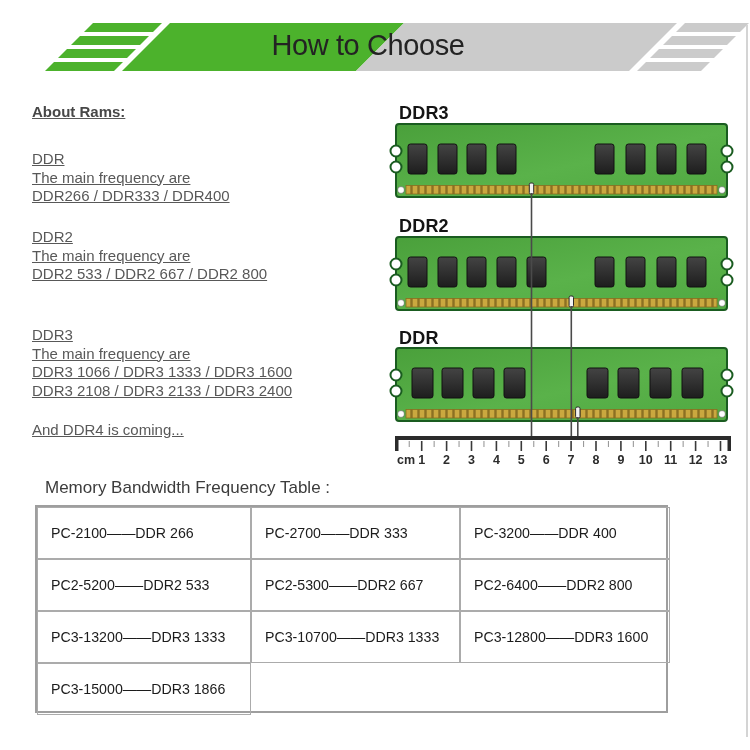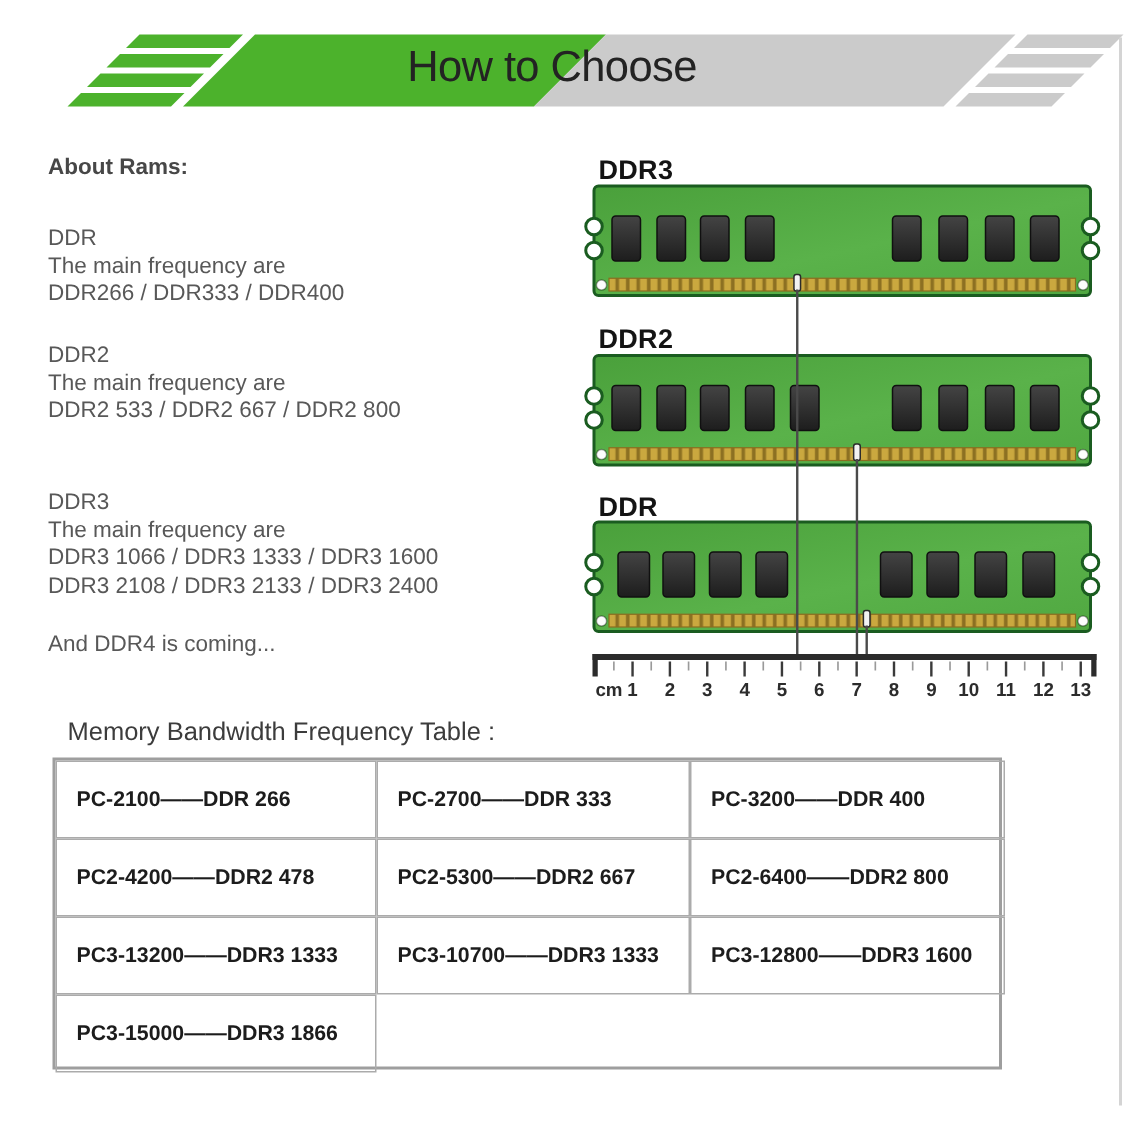--- a/index.html
+++ b/index.html
@@ -6,39 +6,39 @@
   body{width:750px;height:750px;position:relative;overflow:hidden;
        font-family:"Liberation Sans", sans-serif;color:#565656;}
   .abs{position:absolute;}
 
   
   #banner-svg{left:0;top:0;width:750px;height:100px;}
   .banner-title{left:262px;top:29px;width:212px;text-align:center;
     font-size:29px;letter-spacing:-0.4px;color:#232323;white-space:nowrap;}
 
   
-  .about{left:32px;top:102px;width:340px;font-size:15px;line-height:18.5px;color:#585858;}
+  .about{left:32px;top:102px;width:340px;font-size:15px;line-height:18.5px;color:#585858;text-decoration:underline;}
   .about-heading{font-weight:bold;color:#474747;line-height:20px;}
   .sec1{margin-top:28px;}
   .sec2{margin-top:22.5px;}
   .sec3{margin-top:42.5px;}
   .about-footnote{margin-top:20.5px;}
 
   
   #diagram-svg{left:0;top:0;width:750px;height:750px;}
   .mod-label{font-weight:bold;font-size:18px;fill:#141414;letter-spacing:0.2px;}
   .ruler-num{font-weight:bold;font-size:12.5px;fill:#2c2c2c;text-anchor:middle;}
 
   
   .table-title{left:45px;top:478px;font-size:17px;color:#3c3c3c;}
   .freq-table{left:35px;top:505px;width:633px;height:208px;
     display:grid;grid-template-columns:214px 209px 210px;grid-template-rows:52px 52px 52px 52px;
     border:2px solid #9e9e9e;box-sizing:border-box;background:#fff;}
   .freq-cell{border:1px solid #ababab;display:flex;align-items:center;
-    padding-left:13px;font-size:14.2px;font-weight:bold;color:#1c1c1c;
+    padding-left:13px;font-size:14.2px;font-weight:normal;color:#1c1c1c;
     box-sizing:border-box;white-space:nowrap;}
 
   .right-edge-line{left:746px;top:25px;width:2px;height:712px;background:#d4d4d4;}
 </style>
 </head>
 <body>
 
 <svg id="banner-svg" class="abs" viewBox="0 0 750 100" xmlns="http://www.w3.org/2000/svg">
   <g transform="skewX(-45)">
 
@@ -225,21 +225,21 @@
     <text class="ruler-num" x="695.6" y="464">12</text>
     <text class="ruler-num" x="720.5" y="464">13</text>
   </g>
 </svg>
 
 <div class="abs table-title">Memory Bandwidth Frequency Table :</div>
 <div class="abs freq-table">
   <div class="freq-cell">PC-2100——DDR 266</div>
   <div class="freq-cell">PC-2700——DDR 333</div>
   <div class="freq-cell">PC-3200——DDR 400</div>
-  <div class="freq-cell">PC2-4200——DDR2 478</div>
+  <div class="freq-cell">PC2-5200——DDR2 533</div>
   <div class="freq-cell">PC2-5300——DDR2 667</div>
   <div class="freq-cell">PC2-6400——DDR2 800</div>
   <div class="freq-cell">PC3-13200——DDR3 1333</div>
   <div class="freq-cell">PC3-10700——DDR3 1333</div>
   <div class="freq-cell">PC3-12800——DDR3 1600</div>
   <div class="freq-cell">PC3-15000——DDR3 1866</div>
 </div>
 
 <div class="abs right-edge-line"></div>
 

